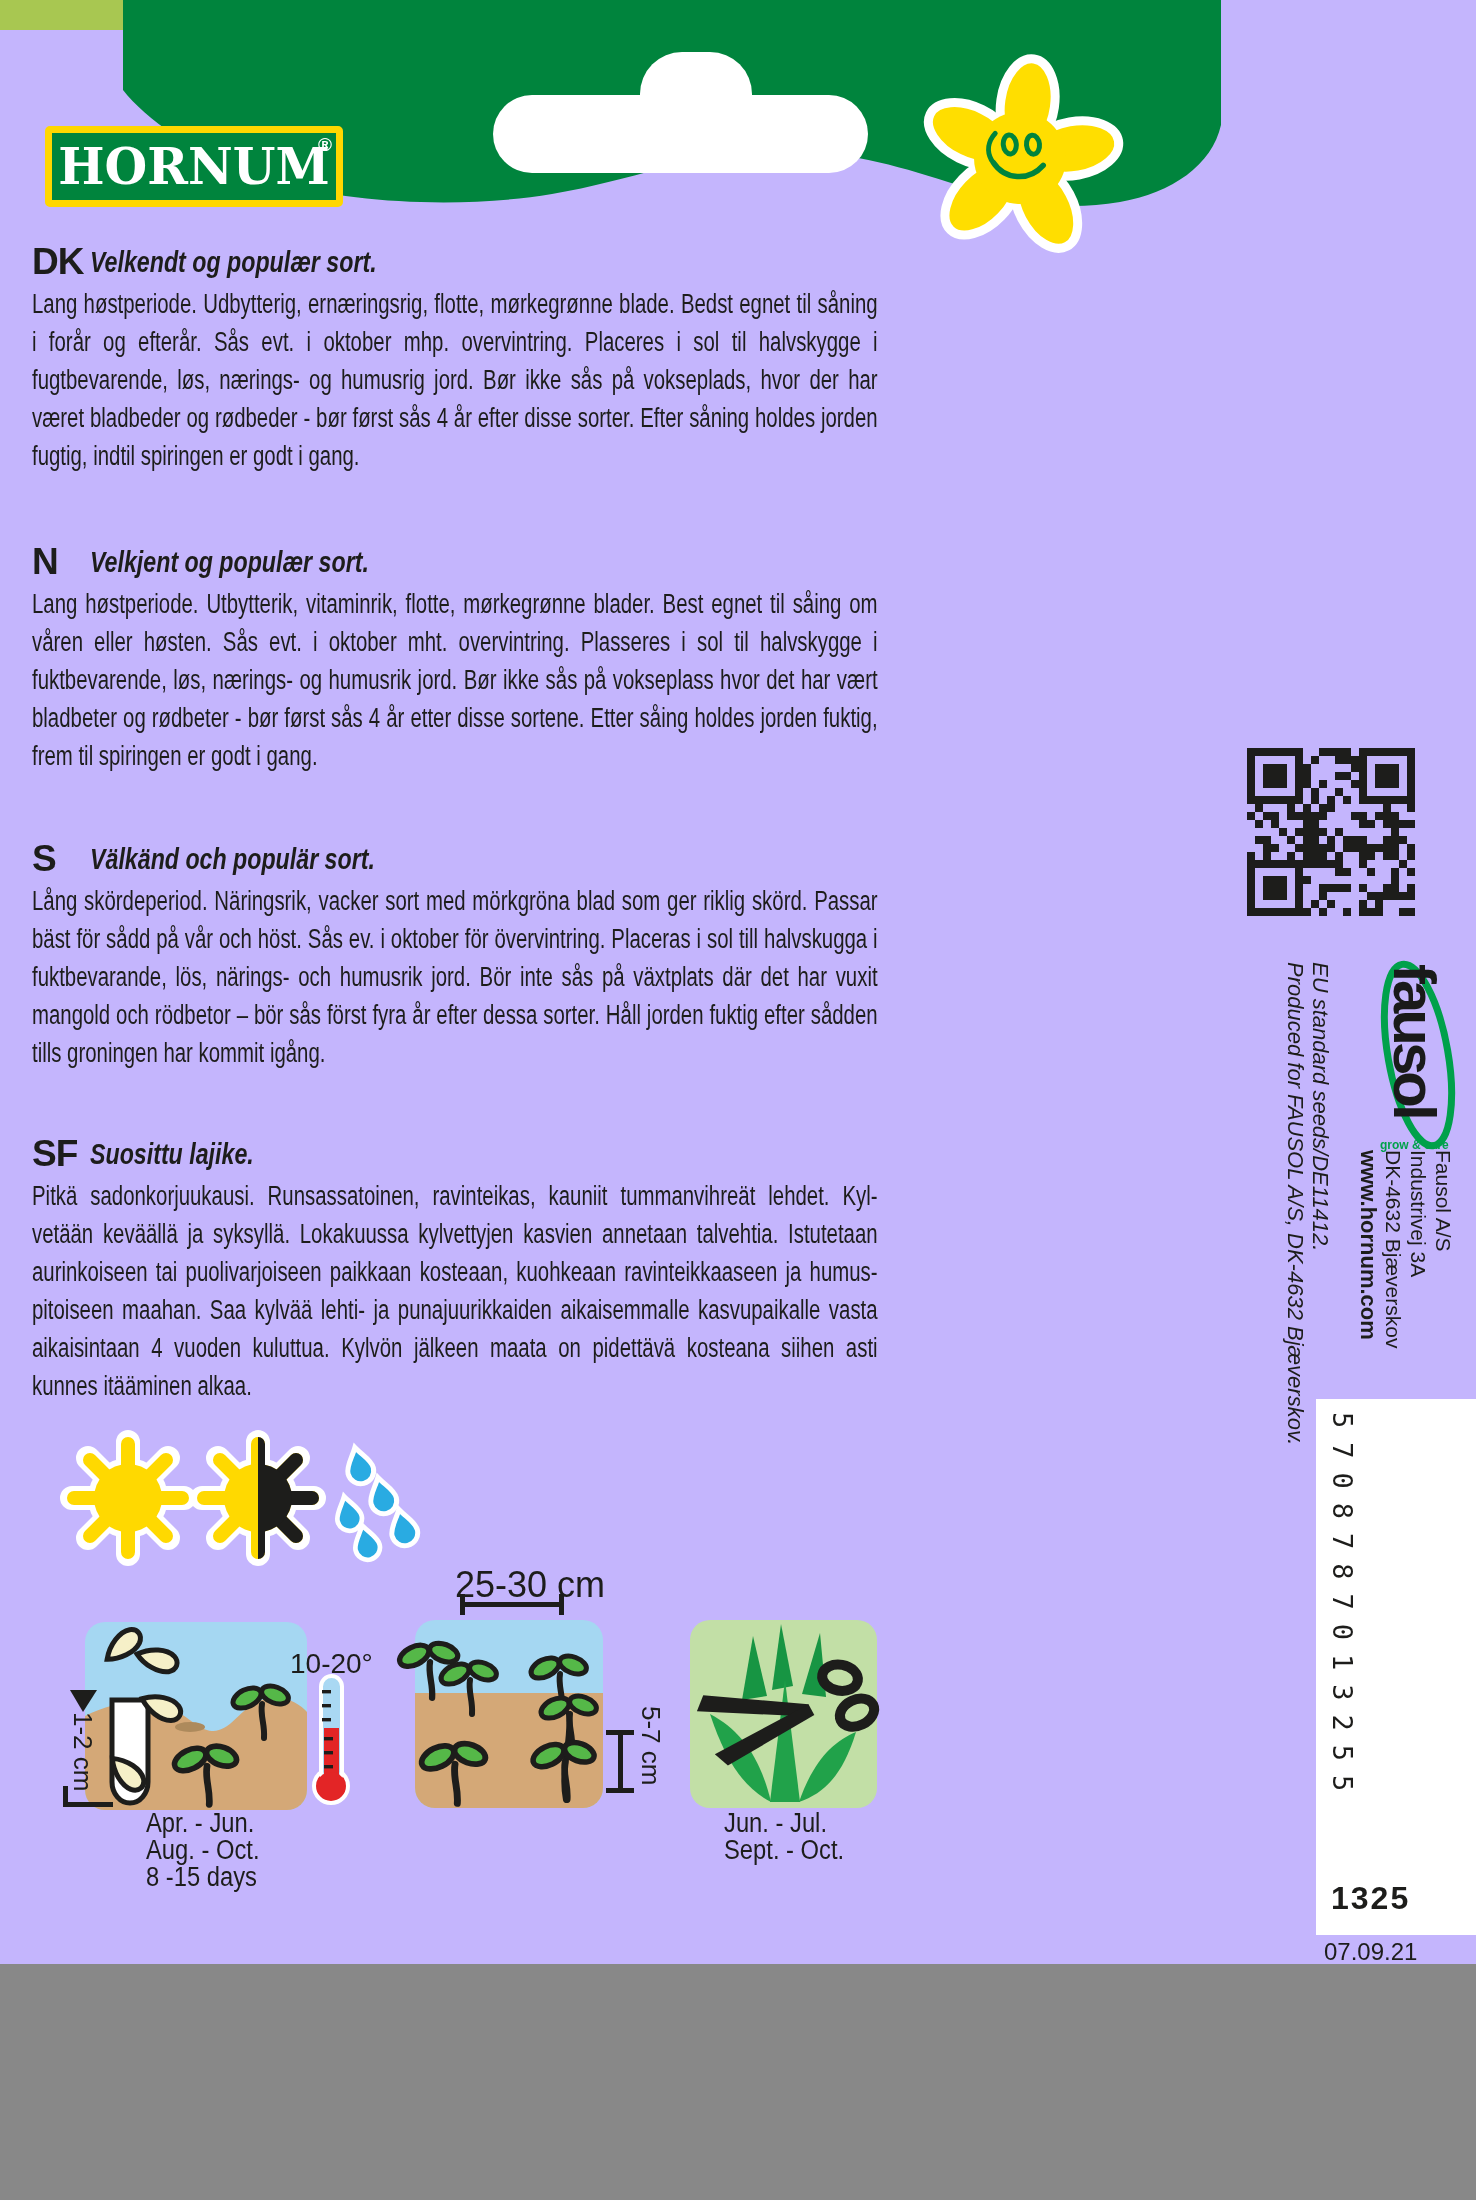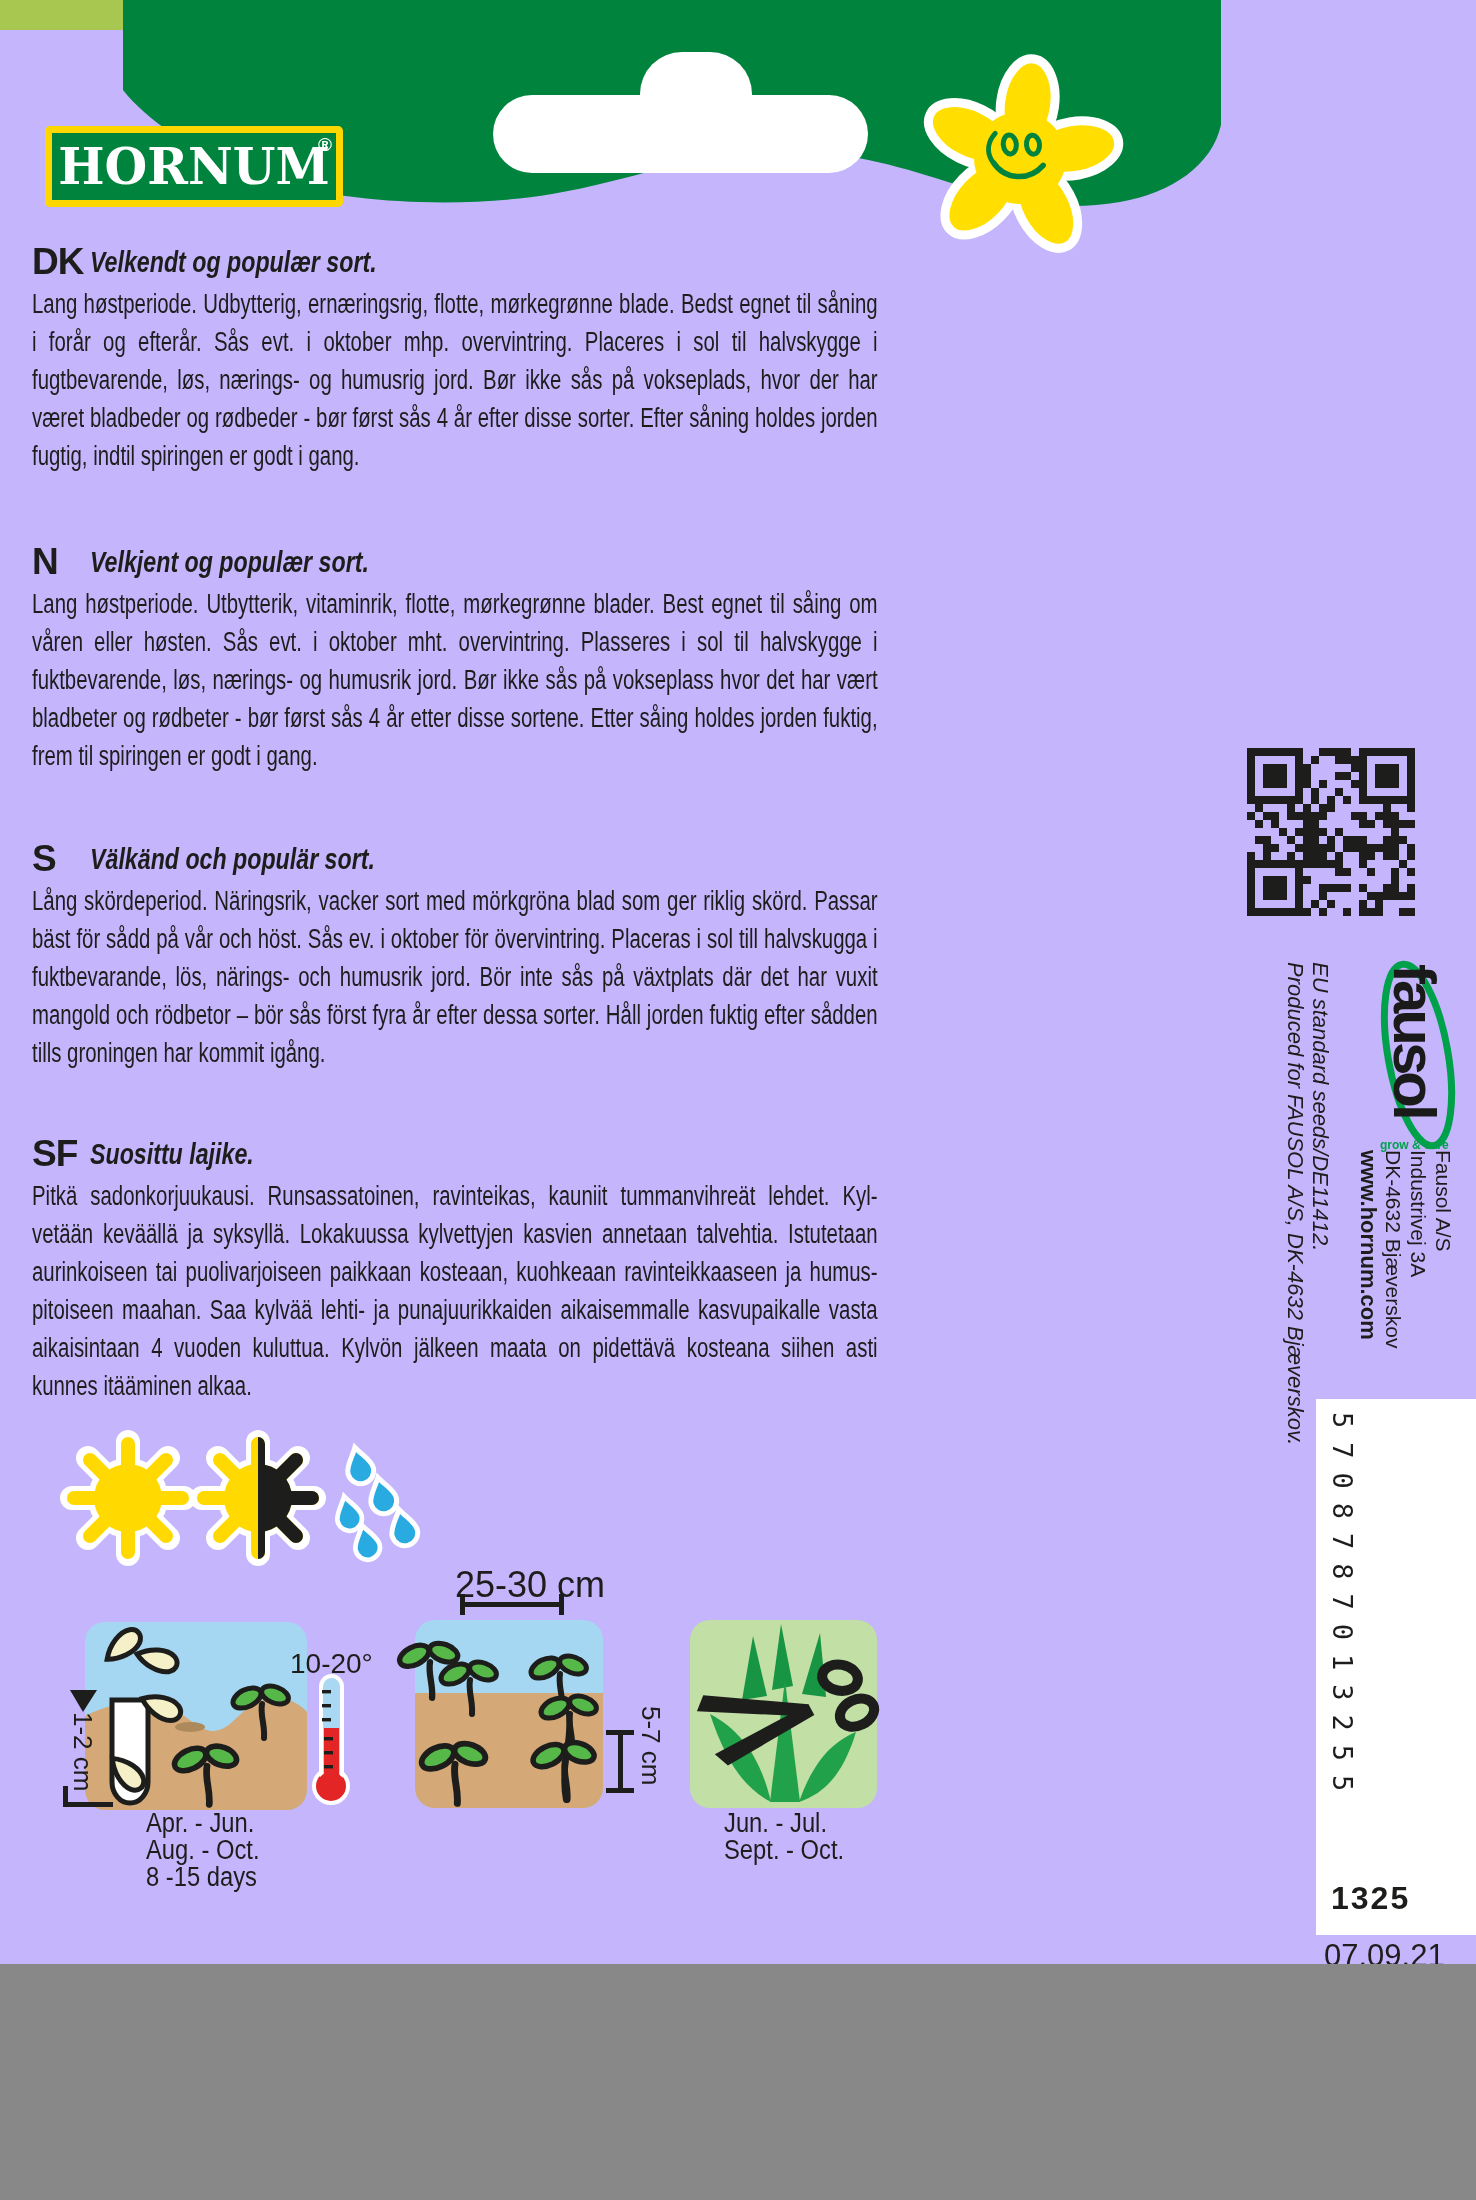--- a/index.html
+++ b/index.html
@@ -31,21 +31,21 @@
   .eu-text{width:482px;height:52px;font-style:italic;font-size:22px;line-height:25px;white-space:nowrap;}
   .addr{width:208px;height:100px;font-size:21px;line-height:25px;white-space:nowrap;}
   .addr .web{font-weight:bold;font-size:22px;}
   .fausol-blk{width:198px;height:92px;}
 
   
   .bc-box{position:absolute;left:1316px;top:1399px;width:160px;height:536px;background:#fff;}
   .bc-digits{width:408px;height:34px;font-family:"DejaVu Sans Mono",monospace;font-size:27px;
              letter-spacing:14px;color:#1d1d1b;white-space:nowrap;}
   .bc-num{position:absolute;left:1331px;top:1880px;font-size:32px;font-weight:bold;letter-spacing:2px;}
-  .bc-date{position:absolute;left:1324px;top:1938px;font-size:31px;}
+  .bc-date{position:absolute;left:1324px;top:1938px;font-size:24px;}
 
   
   .lbl{position:absolute;font-size:27px;white-space:nowrap;}
   .caption{position:absolute;font-size:27px;line-height:27px;transform:scaleX(0.88);
            transform-origin:left top;white-space:nowrap;}
   .vlbl{position:absolute;transform:rotate(90deg);transform-origin:left top;font-size:26px;white-space:nowrap;}
 </style>
 </head>
 <body>
 

